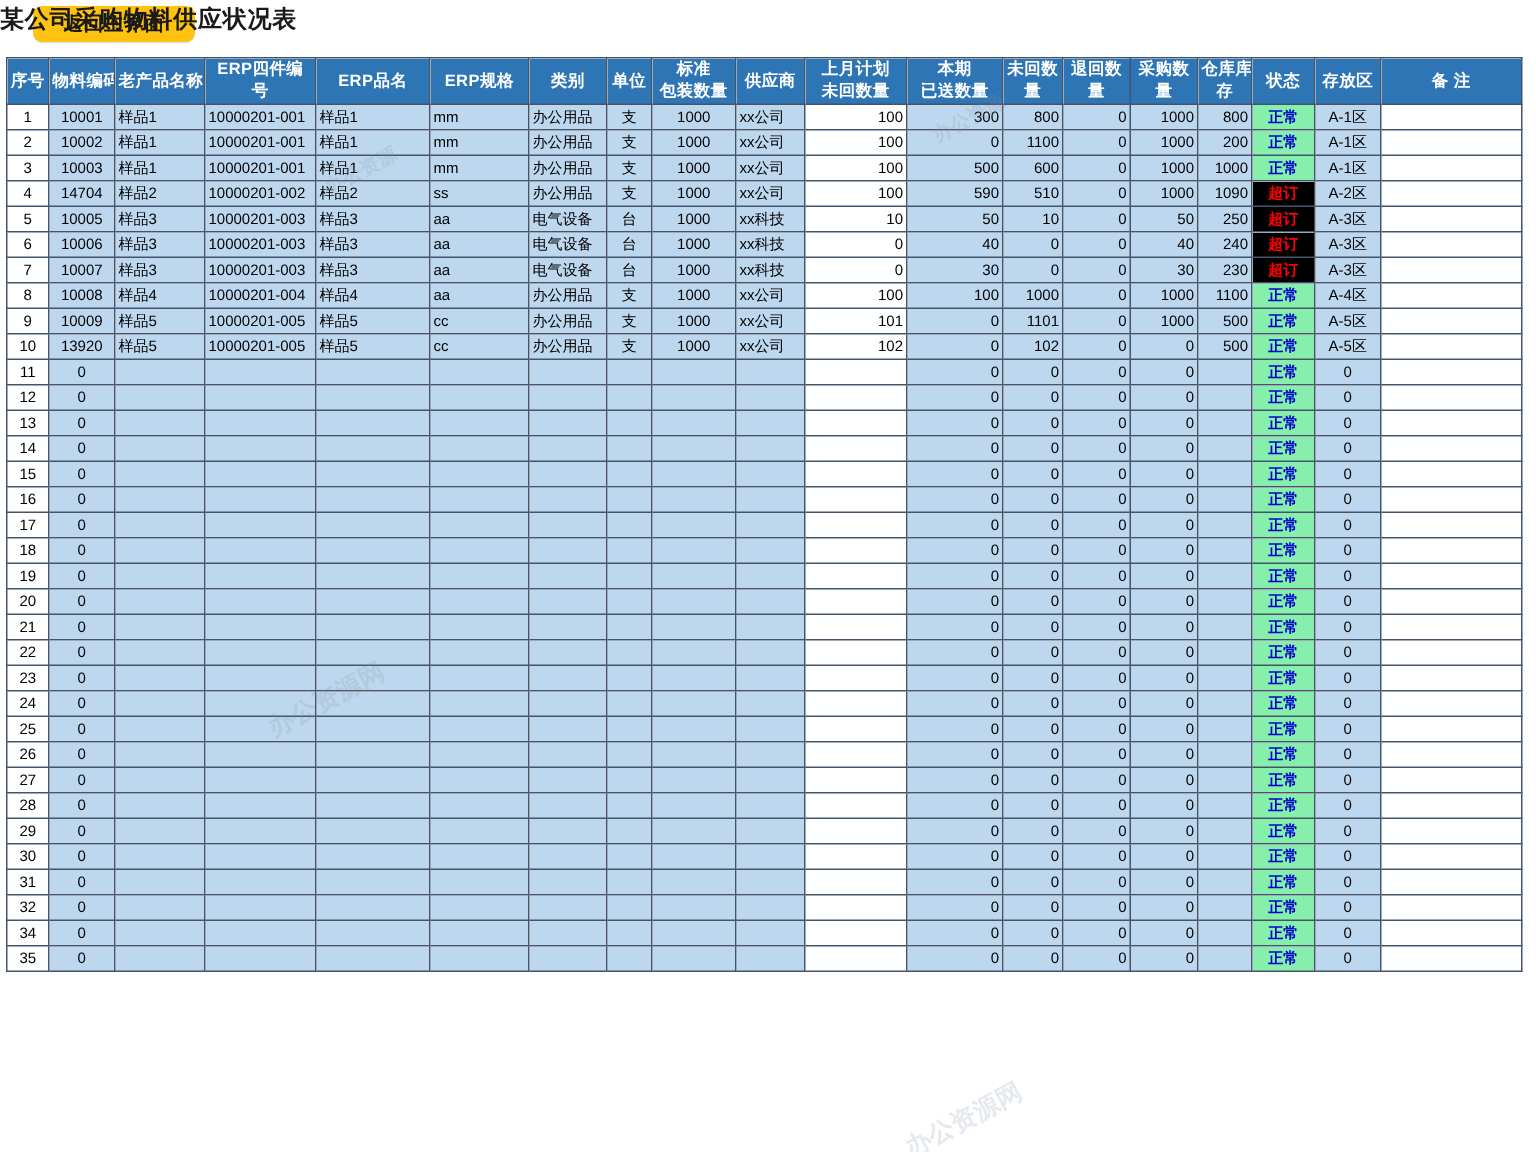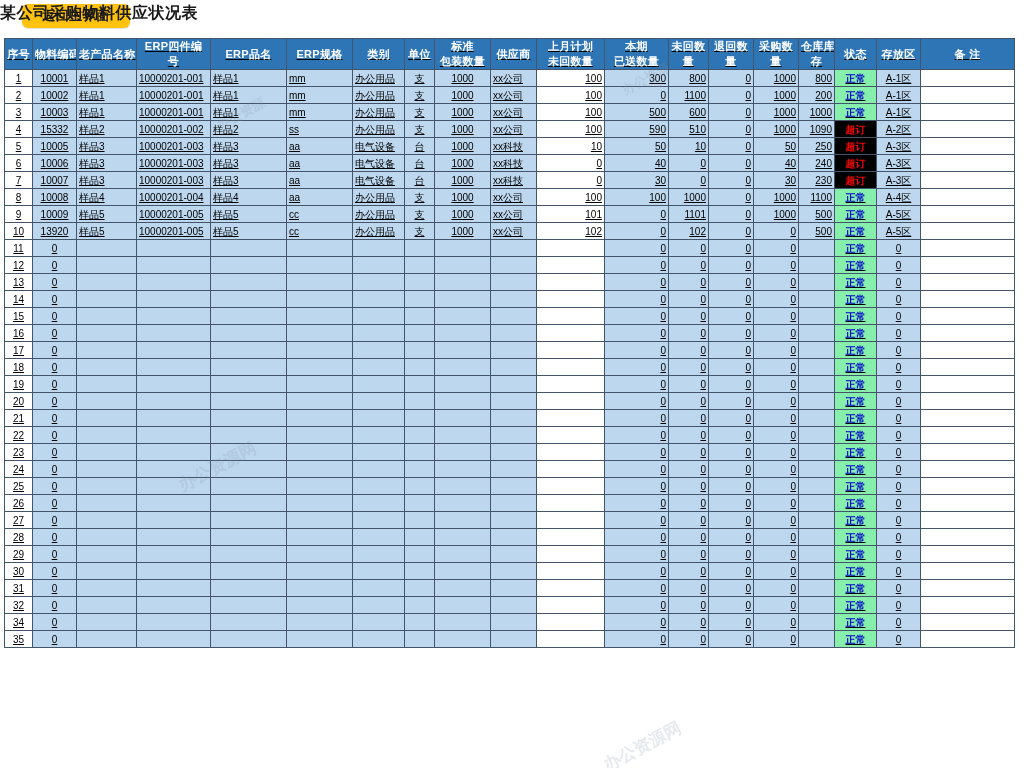--- a/index.html
+++ b/index.html
@@ -54,21 +54,20 @@
     color: #1a1a1a;
     letter-spacing: 0.5px;
   }
 
   
   .grid-wrap {
     position: absolute;
     left: 4px;
     top: 38px;
     width: 1008px;
-    text-decoration: underline;
   }
 
   table.grid {
     border-collapse: collapse;
     table-layout: fixed;
     width: 1008px;
     font-size: 10px;
     color: #000;
   }
 
@@ -281,21 +280,21 @@
             <td class="num fill">600</td>
             <td class="num fill">0</td>
             <td class="num fill">1000</td>
             <td class="num fill">1000</td>
             <td class="ctr status-ok">正常</td>
             <td class="ctr fill">A-1区</td>
             <td class="lft blank"></td>
           </tr>
           <tr>
             <td class="ctr idx">4</td>
-            <td class="ctr fill">15332</td>
+            <td class="ctr fill">14704</td>
             <td class="lft fill">样品2</td>
             <td class="lft fill">10000201-002</td>
             <td class="lft fill">样品2</td>
             <td class="lft fill">ss</td>
             <td class="lft fill">办公用品</td>
             <td class="ctr fill">支</td>
             <td class="ctr fill">1000</td>
             <td class="lft fill">xx公司</td>
             <td class="num blank">100</td>
             <td class="num fill">590</td>

